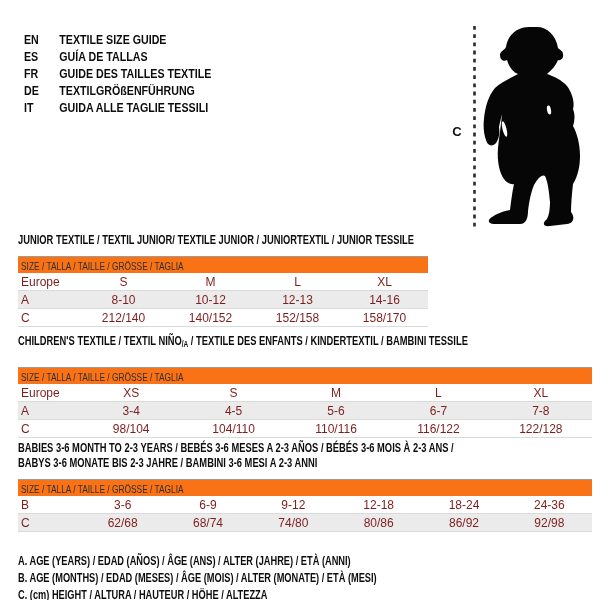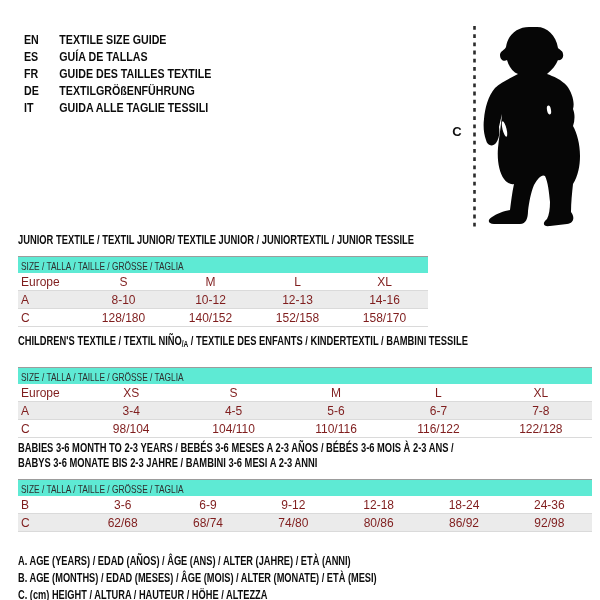--- a/index.html
+++ b/index.html
@@ -29,21 +29,21 @@
 
   .title {
     font-weight: bold; font-size: 13px; line-height: 13px; color: #0c0c0c;
     transform: scaleX(0.72); transform-origin: 0 0; white-space: nowrap;
   }
   #sec1 .title { margin-bottom: 10px; }
   #sec2 .title { margin-bottom: 16px; }
   #sec3 .title { line-height: 15px; margin-bottom: 9px; }
   .sub { font-size: 9px; vertical-align: -2px; }
 
-  .bar { height: 16px; line-height: 16px; background: #5eead4; border-top: 1px solid #9c9c9c; }
+  .bar { height: 16px; line-height: 16px; background: #f97316; border-top: 1px solid #9c9c9c; }
   .bar-text {
     display: inline-block; transform: scaleX(0.76); transform-origin: 0 50%;
     font-size: 11px; color: #2e2e2e; padding-left: 4px; white-space: nowrap;
   }
 
   .trow {
     display: flex; align-items: center; height: 17px;
     border-bottom: 1px solid #dadada; font-size: 12px; color: #7f1d1d;
   }
   .trow.shaded { background: #ebebeb; }
@@ -144,21 +144,21 @@
     </div>
     <div class="trow shaded">
       <span class="tlabel">A</span>
       <span class="tcell">8-10</span>
       <span class="tcell">10-12</span>
       <span class="tcell">12-13</span>
       <span class="tcell">14-16</span>
     </div>
     <div class="trow">
       <span class="tlabel">C</span>
-      <span class="tcell">128/180</span>
+      <span class="tcell">212/140</span>
       <span class="tcell">140/152</span>
       <span class="tcell">152/158</span>
       <span class="tcell">158/170</span>
     </div>
   </div>
 
   <div class="sec" id="sec2">
     <div class="title">
       <span>CHILDREN'S TEXTILE / TEXTIL NIÑO</span><span class="sub">/A</span><span> / TEXTILE DES ENFANTS / KINDERTEXTIL / BAMBINI TESSILE</span>
     </div>

